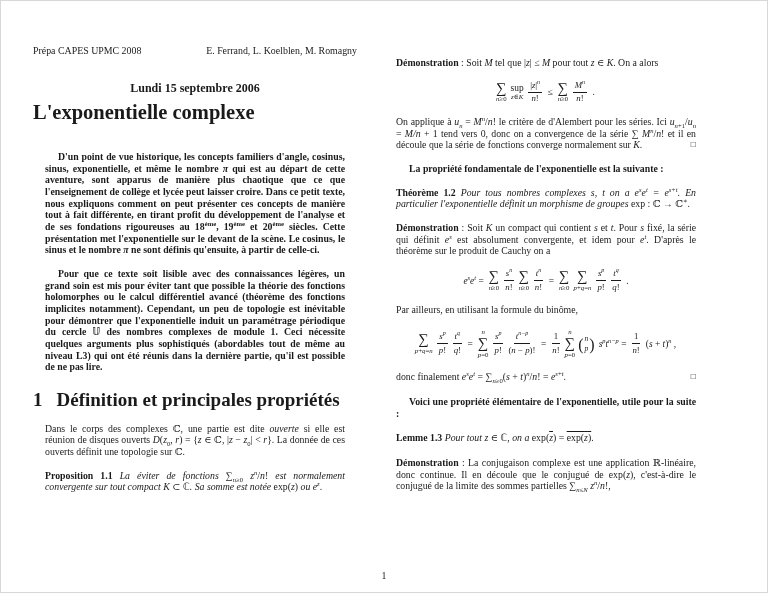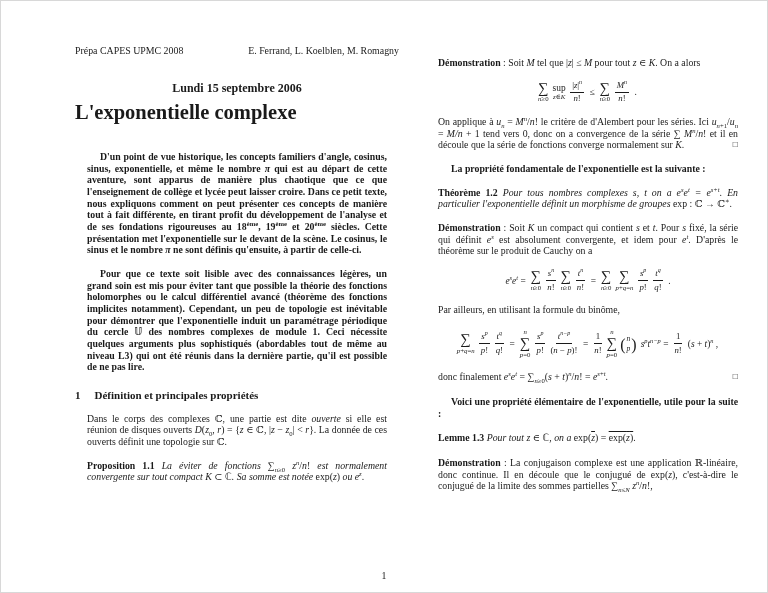--- a/index.html
+++ b/index.html
@@ -7,38 +7,38 @@
   body {
     width: 768px; height: 593px;
     background: #ffffff;
     color: #1a1a1a;
     font-family: "Liberation Serif", "DejaVu Serif", "DejaVu Sans", serif;
     overflow: hidden;
   }
   .page {
     position: relative;
     width: 768px; height: 593px;
-    padding: 44px 47px 0 74px;
+    padding: 44px 47px 0 32px;
     border: 1px solid #d8d8d8;
     overflow: hidden;
   }
   .columns { display: flex; gap: 27px; }
   .col { width: 324px; flex: 0 0 324px; }
 
   p { margin: 12px; font-size: 9.8px; line-height: 1.19; text-align: justify; hyphens: auto; }
   .indent { text-indent: 13px; font-weight: bold; }
   sup, sub { font-size: 68%; line-height: 0; }
   .ovl { text-decoration: overline; }
   .qed { float: right; font-size: 8.5px; }
 
   .header-row { display: flex; justify-content: space-between; font-size: 9.9px; }
   .title-date { text-align: center; font-weight: bold; font-size: 12px; margin-top: 25px; }
   .title-main { text-align: left; font-weight: bold; font-size: 20.5px; margin-top: 5px; margin-bottom: 27px; }
 
-  .section-heading { font-size: 11px; font-weight: bold; margin: 16px 0 9px 0; }
+  .section-heading { font-size: 19px; font-weight: bold; margin: 16px 0 9px 0; }
   .sec-num { margin-right: 14px; }
 
   .thm { margin-top: 10px; }
   .mb { margin-bottom: 11px; }
   .mb2 { margin-bottom: 13px; }
 
   .math-display { display: flex; justify-content: center; align-items: center; margin: 8px 0; font-size: 9.4px; }
   .mtxt { margin: 0 3px; white-space: nowrap; }
   .msum { display: inline-flex; flex-direction: column; align-items: center; margin: 0 2px; }
   .msum .mop { font-size: 14.5px; line-height: 1; }

